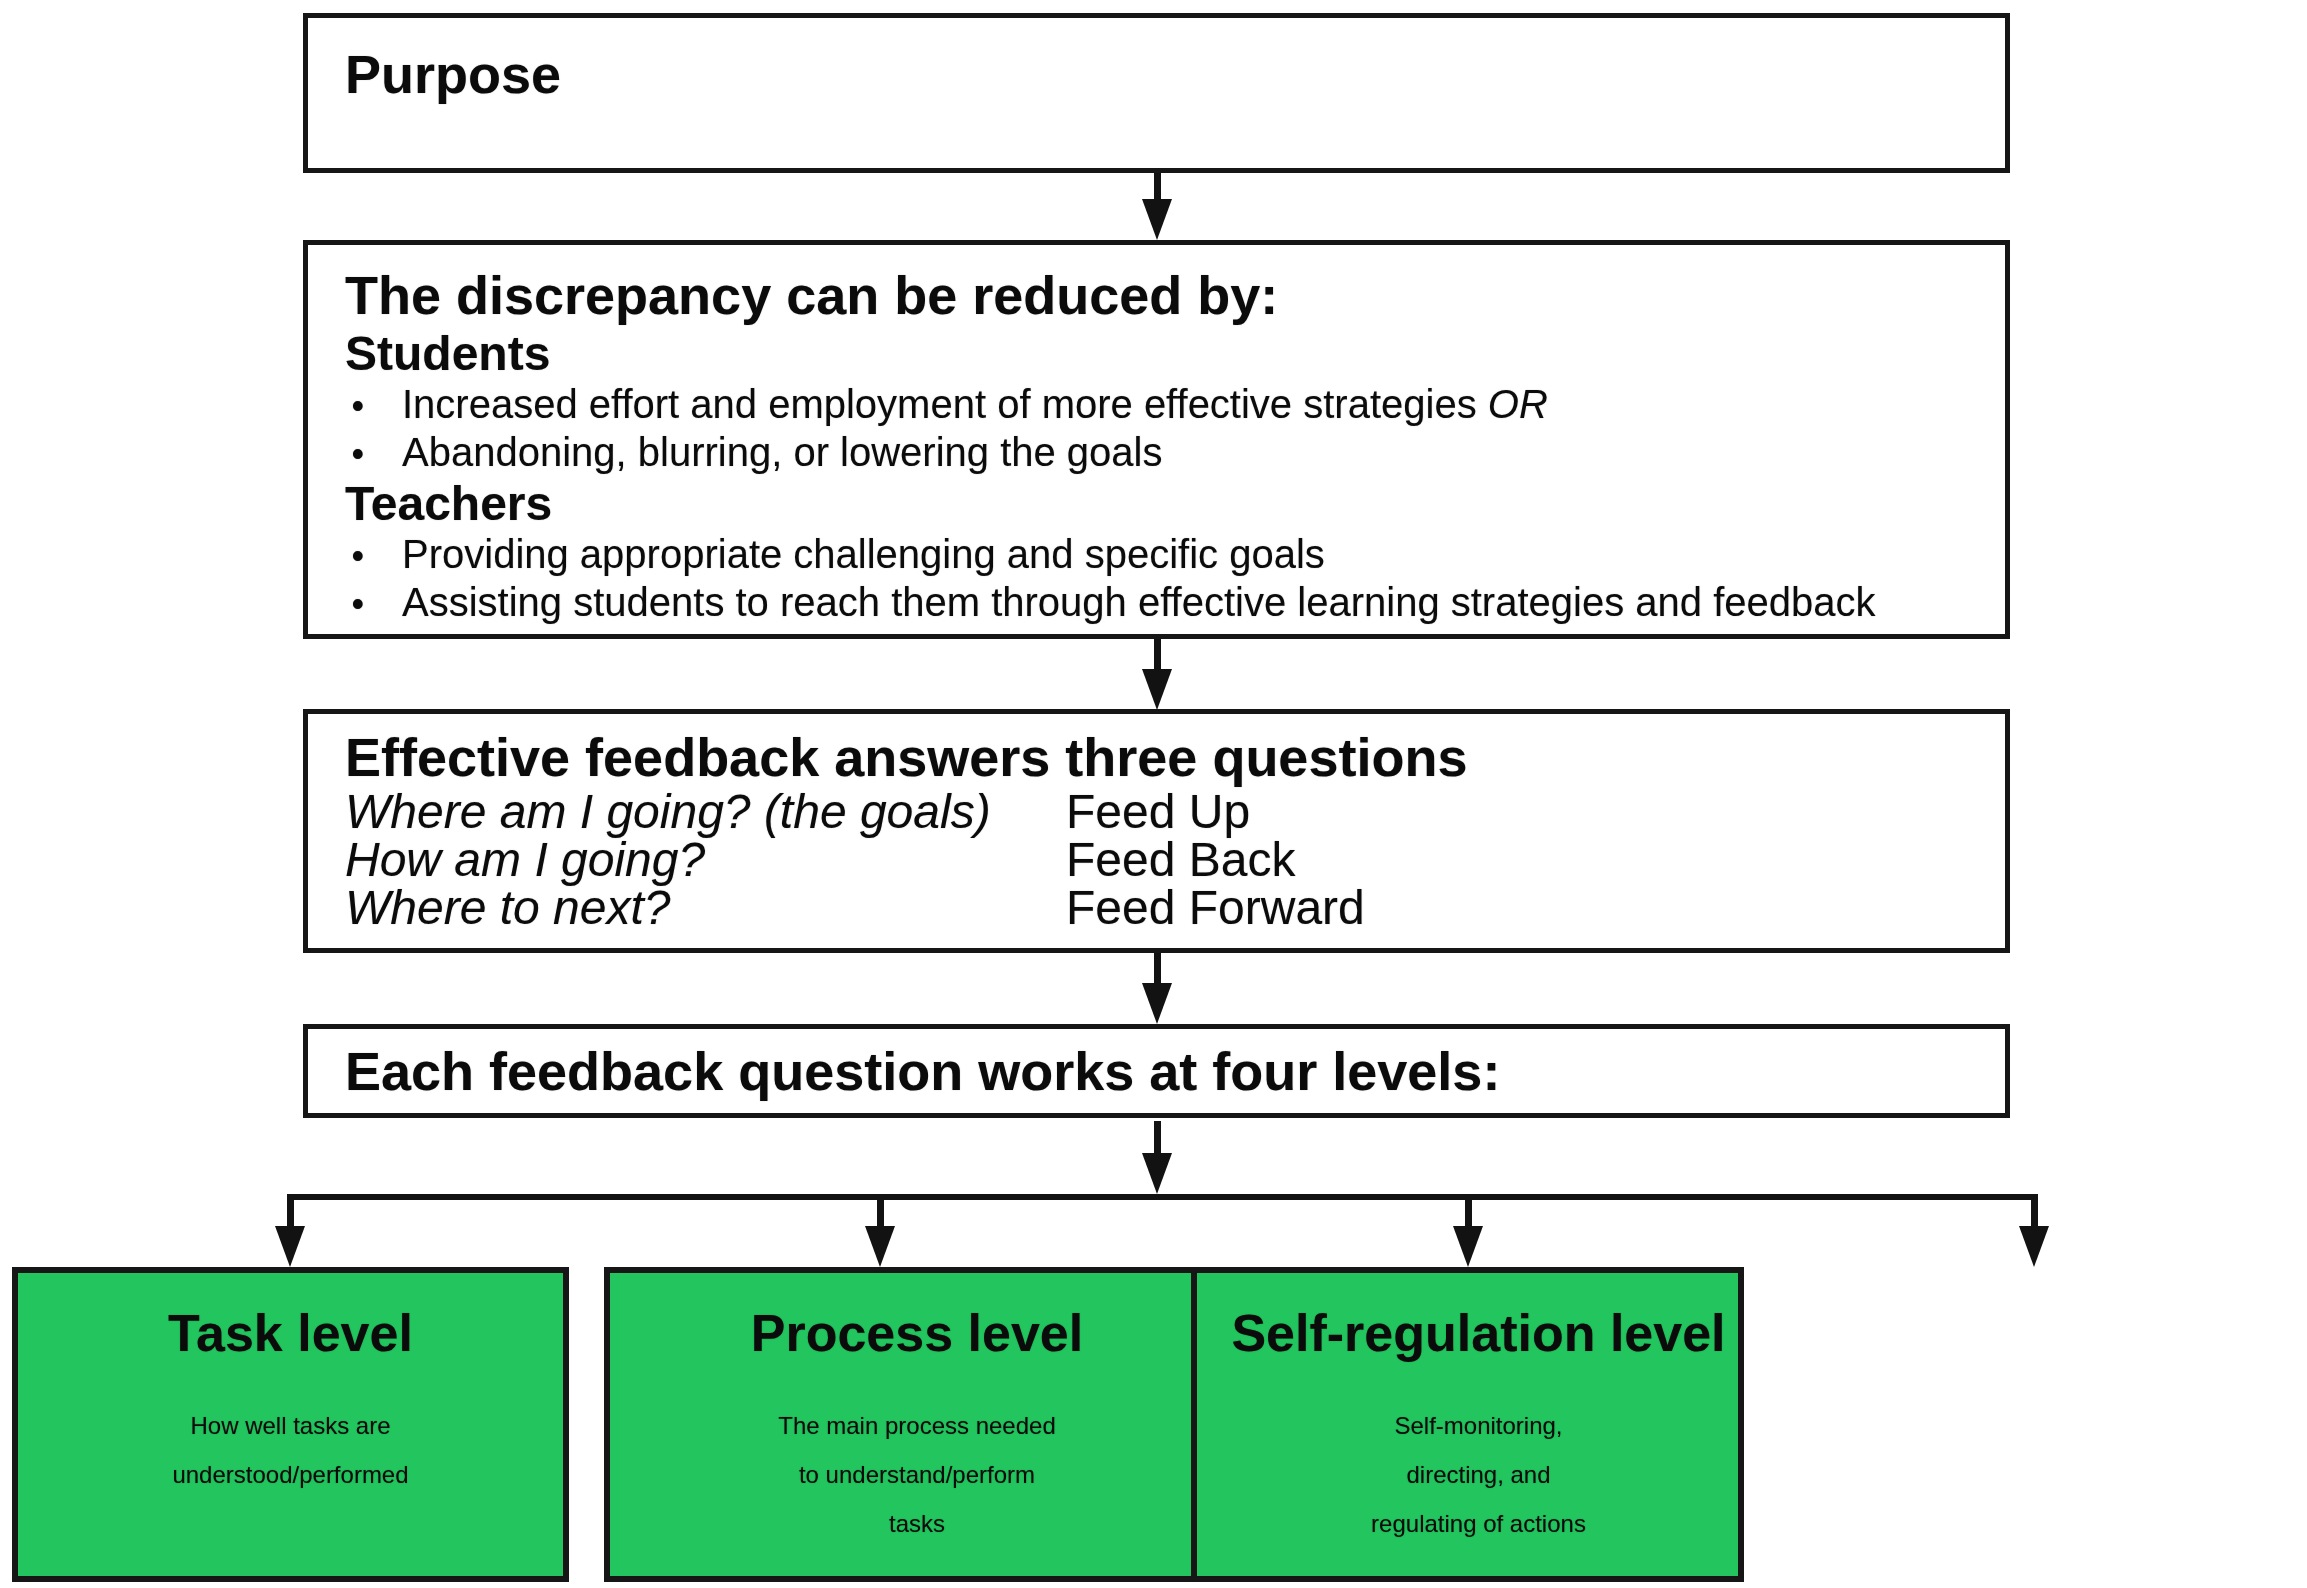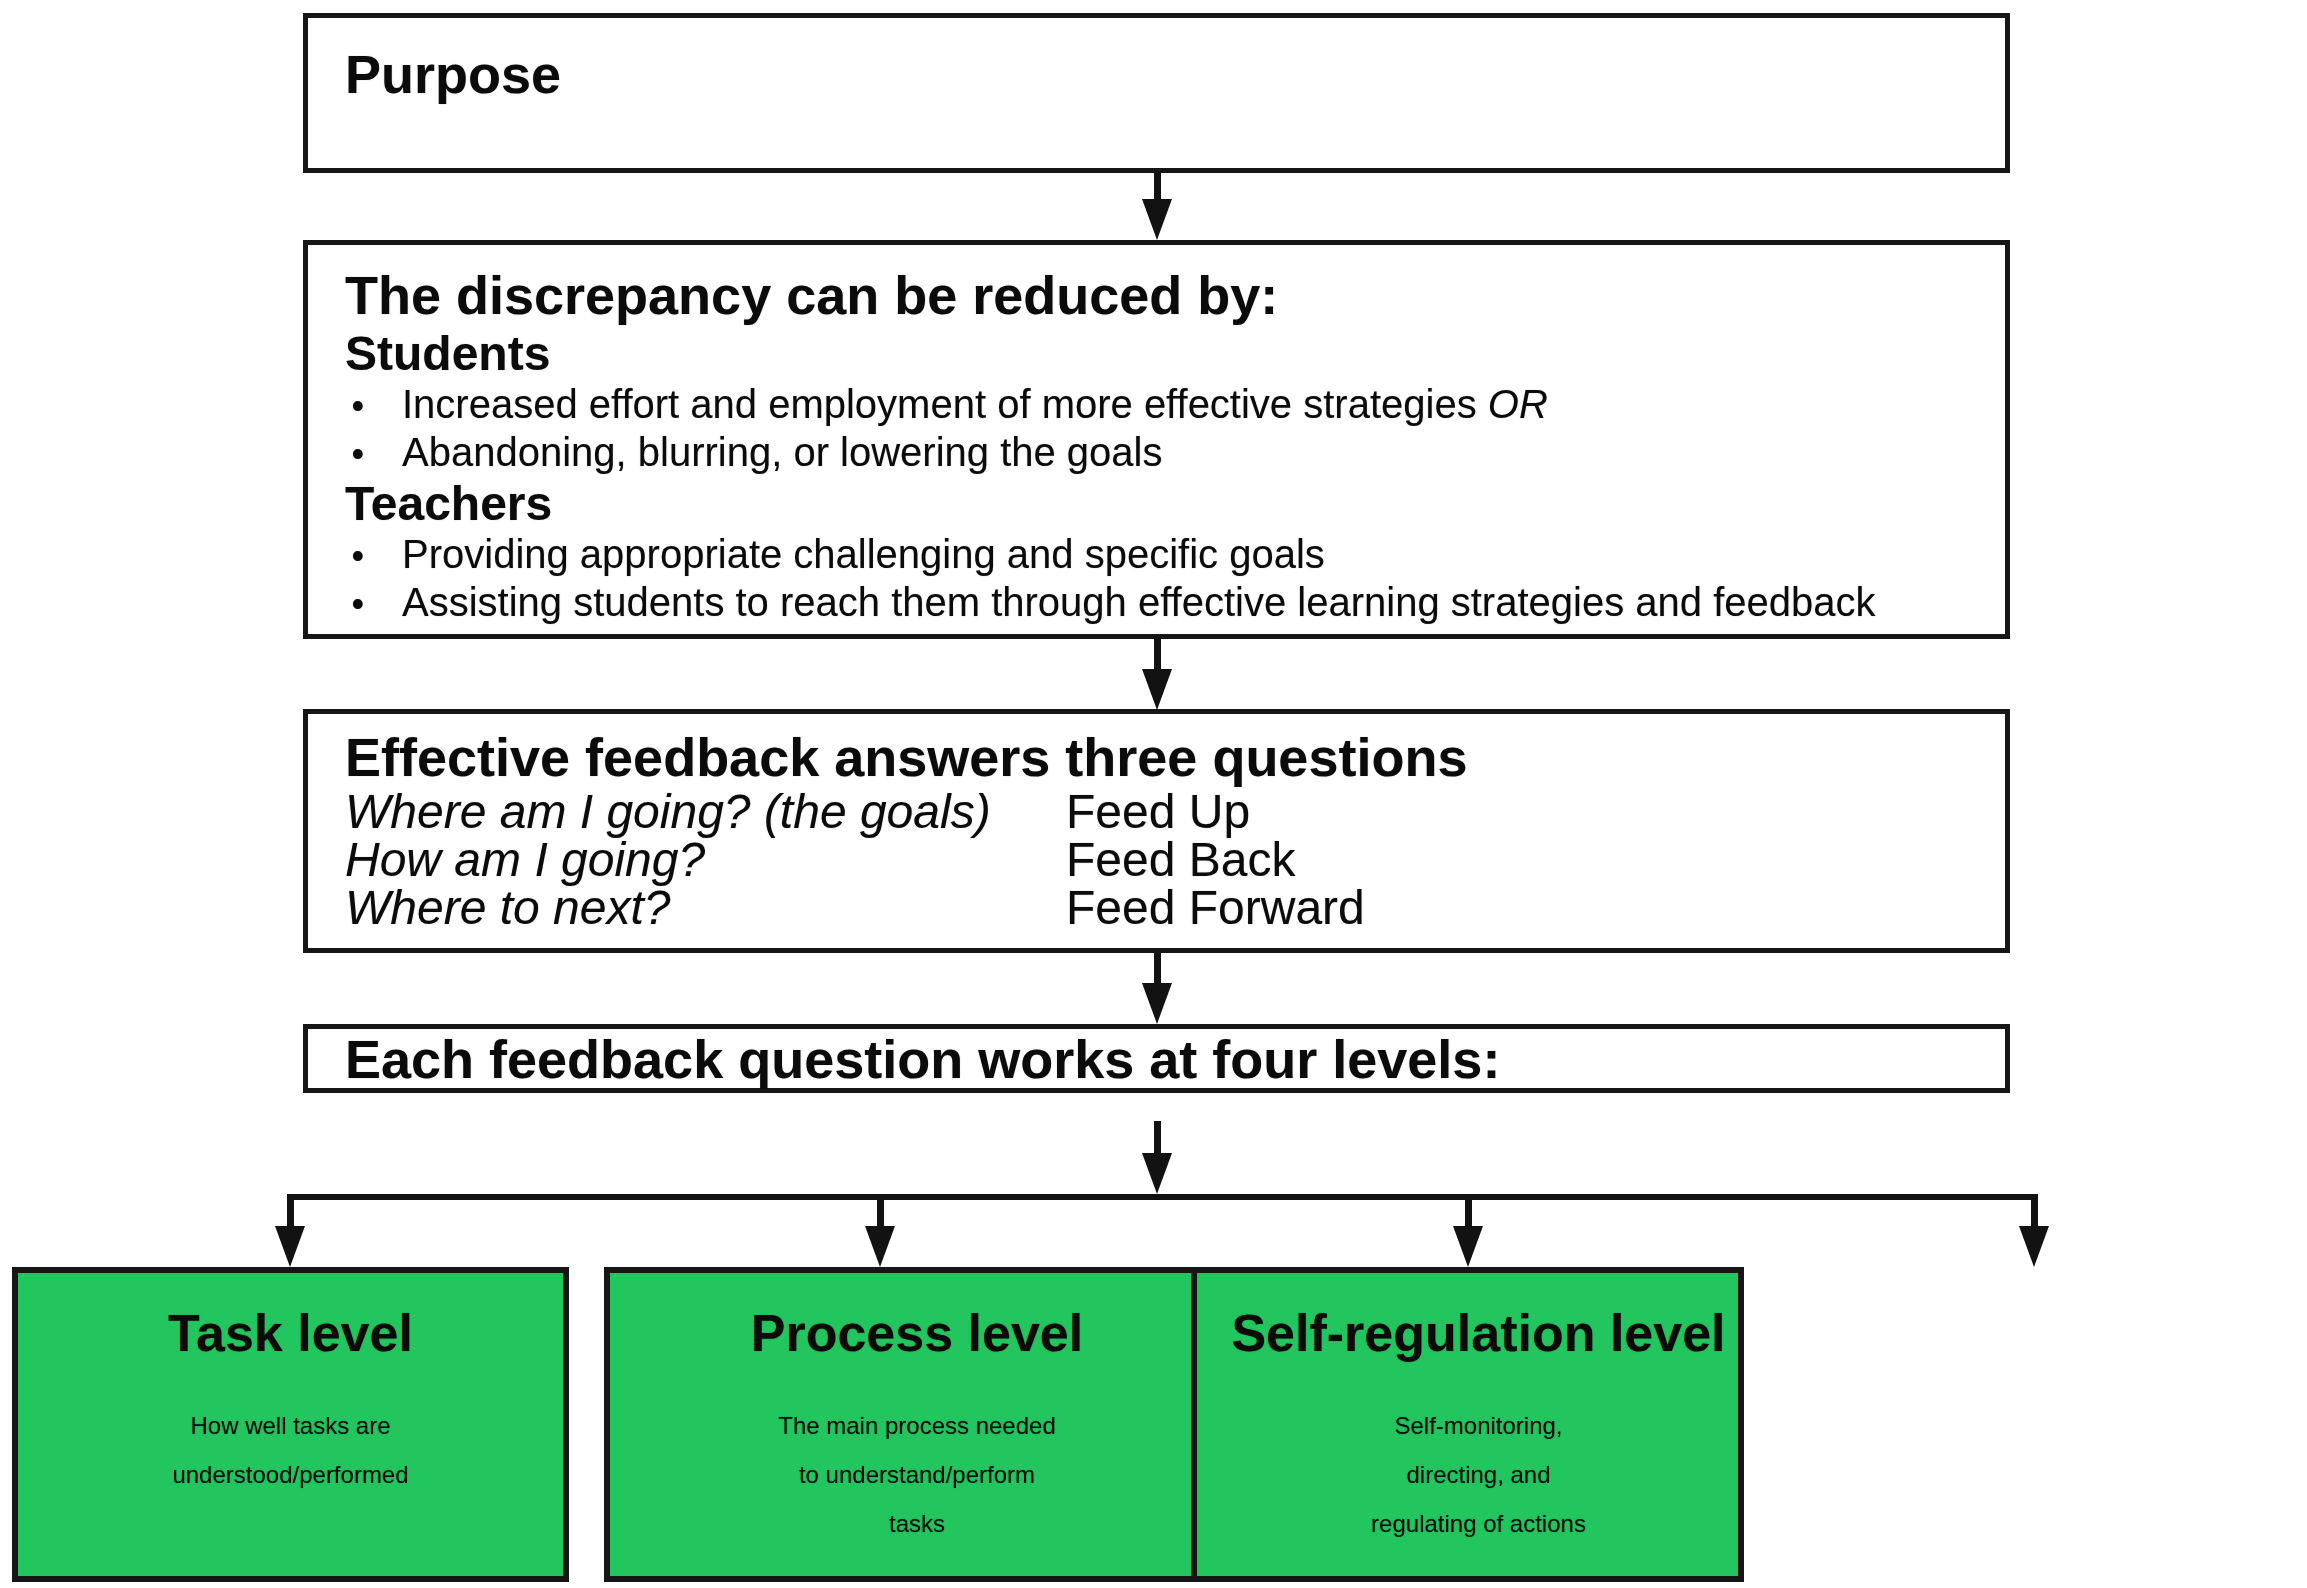--- a/index.html
+++ b/index.html
@@ -38,21 +38,21 @@
 
   
   .b3 { top: 709px; height: 244px; padding: 13.2px 13.2px 0 37px; }
   .b3 .h-main { line-height: 61px; }
   .q-row { font-size: 48px; line-height: 48px; white-space: nowrap; }
   .q-row:first-of-type { margin-top: 4px; }
   .q-cell { display: inline-block; width: 721px; font-style: italic; }
   .a-cell { display: inline-block; }
 
   
-  .b4 { top: 1024px; height: 69px; display: flex; align-items: center; padding-left: 37px; }
+  .b4 { top: 1024px; height: 94px; display: flex; align-items: center; padding-left: 37px; }
 
   
   .level-box {
     position: absolute;
     top: 1267px;
     height: 315px;
     background: #22c55e;
     border: 6px solid #161616;
     text-align: center;
   }

